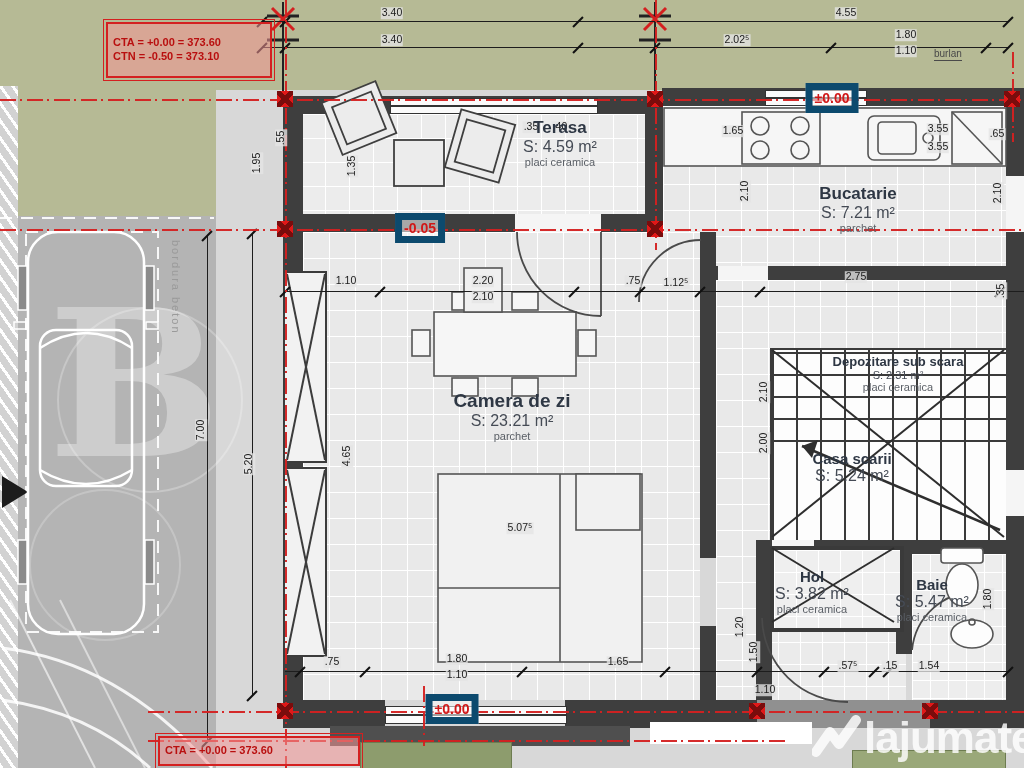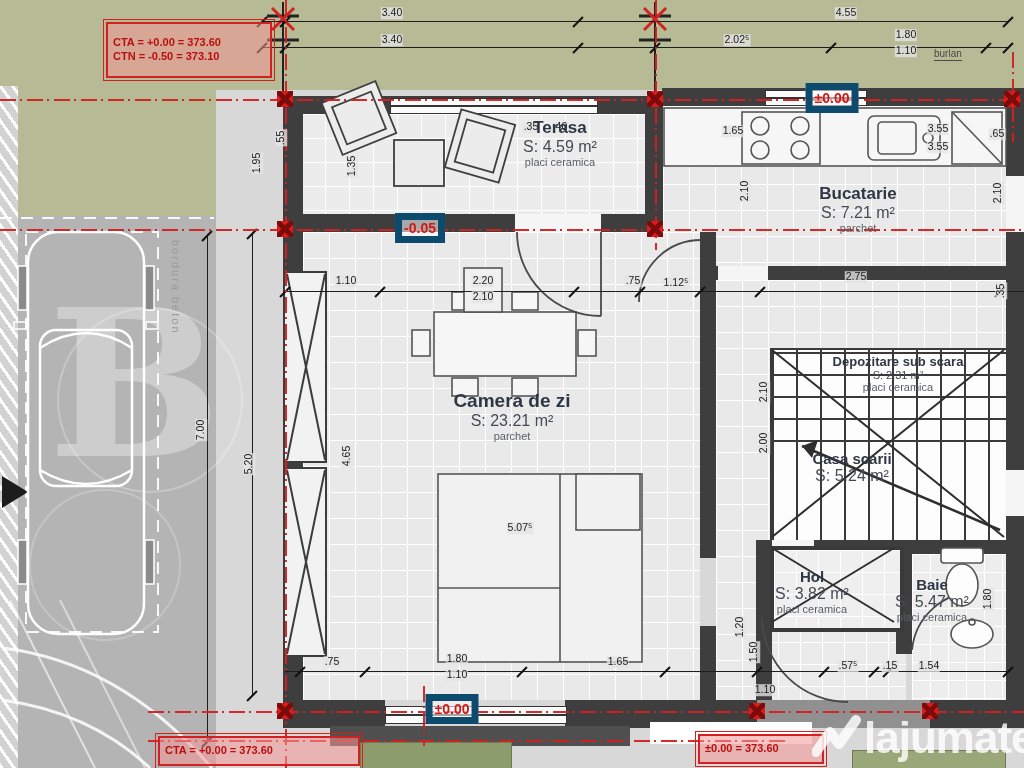--- a/index.html
+++ b/index.html
@@ -391,23 +391,20 @@
     <div class="tag" style="left: 420px; top: 228px;">-0.05</div>
     <div class="tag" style="left: 452px; top: 709px;">±0.00</div>
 
   <div class="rbox" style="left:106px;top:22px;width:152px;height:48px;">
     <span class="ln">CTA = +0.00 = 373.60</span>
     <span class="ln">CTN = -0.50 = 373.10</span>
   </div>
   <div class="rbox" style="left:158px;top:736px;width:188px;height:22px;">
     <span class="ln">CTA = +0.00 = 373.60</span>
   </div>
-  <div class="rbox" style="left:698px;top:734px;width:112px;height:22px;">
-    <span class="ln">±0.00 = 373.60</span>
-  </div>
 
   <div class="abs" id="dark-strip"></div>
   <div class="abs" id="white-strip"></div>
   <div class="planter" id="planter-1"></div>
   <div class="planter" id="planter-2"></div>
 
   <div id="curb-label">bordura beton</div>
   <div id="burlan-label">burlan</div>
 
   <div id="big-letter">B</div>

